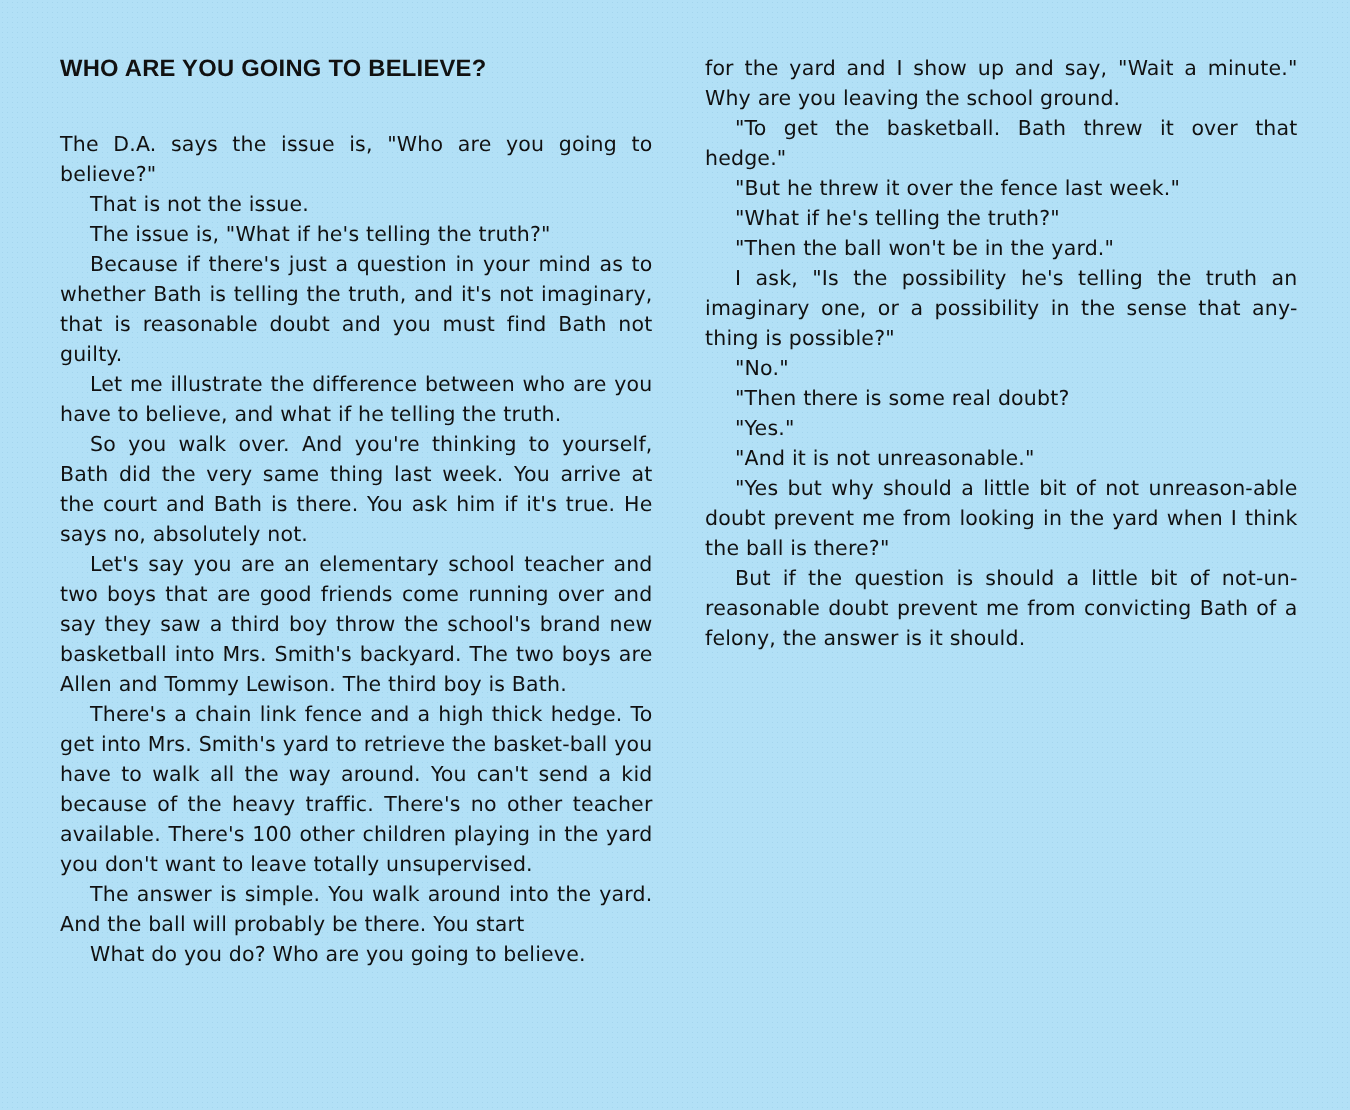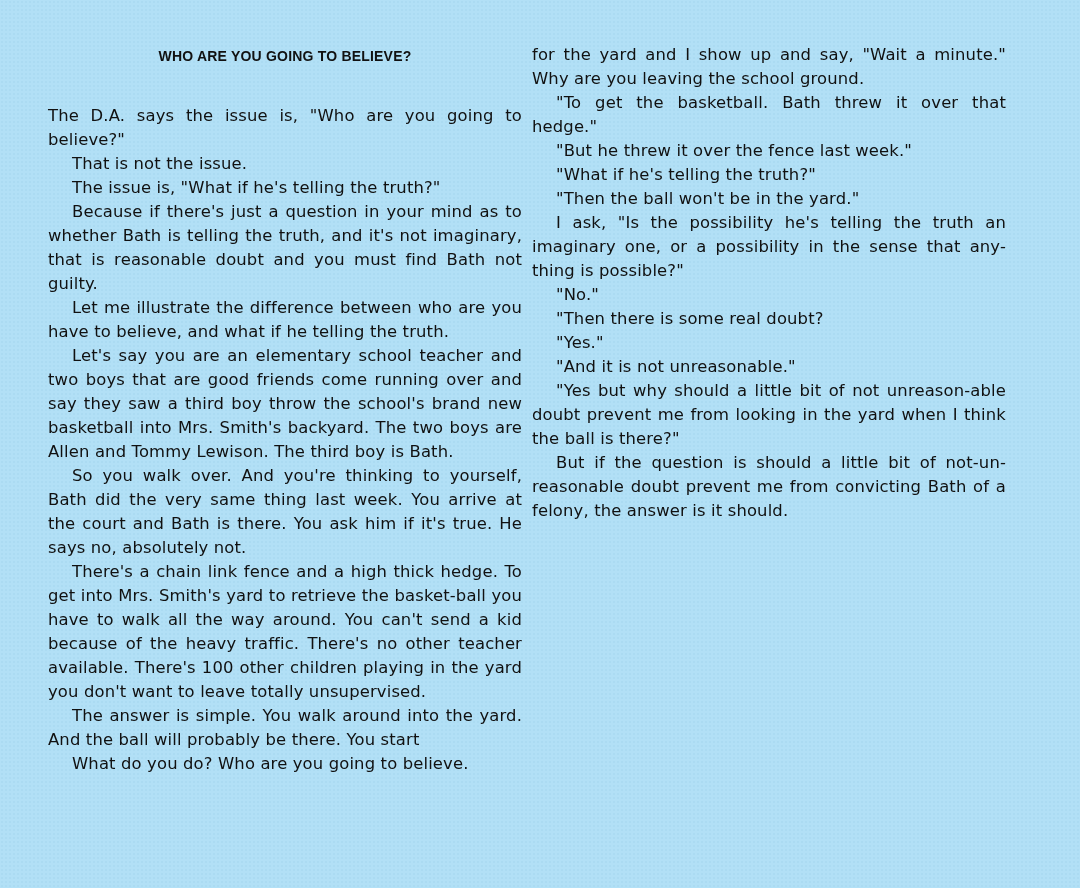--- a/index.html
+++ b/index.html
@@ -7,25 +7,25 @@
       width: 1080px; height: 888px; overflow: hidden;
       background-color: #b2e0f6;
       background-image: radial-gradient(rgba(120,180,215,0.25) 0.6px, transparent 0.8px);
       background-size: 4px 4px;
       font-family: "DejaVu Sans", sans-serif;
       color: #111;
     }
     .page { position: relative; width: 1080px; height: 888px; }
     .col { position: absolute; top: 0; width: 474px; }
     .col-left { left: 48px; }
-    .col-right { left: 532px; top: 43px; }
+    .col-right { left: 564px; top: 43px; }
     .title {
       font-family: "Liberation Sans", sans-serif;
-      font-weight: bold; font-size: 14px;
-      text-align: center; margin: 44px 0 0 0; height: 24px; line-height: 24px;
+      font-weight: bold; font-size: 19px;
+      margin: 44px 0 0 0; height: 24px; line-height: 24px;
       letter-spacing: 0.2px;
     }
     .body-text { margin-top: 36px; }
     .col-right .body-text { margin-top: 0; }
     p {
       margin: 0; font-size: 16.4px; line-height: 24px;
       text-align: justify; letter-spacing: 0.15px;
     }
     p.indent { text-indent: 24px; }
     p.noindent { text-indent: 0; }
@@ -35,22 +35,22 @@
 
 <div class="page">
   <div class="col col-left">
     <h1 class="title">WHO ARE YOU GOING TO BELIEVE?</h1>
     <div class="body-text">
       <p class="noindent">The D.A. says the issue is, "Who are you going to believe?"</p>
       <p class="indent">That is not the issue.</p>
       <p class="indent">The issue is, "What if he's telling the truth?"</p>
       <p class="indent">Because if there's just a question in your mind as to whether Bath is telling the truth, and it's not imaginary, that is reasonable doubt and you must find Bath not guilty.</p>
       <p class="indent">Let me illustrate the difference between who are you have to believe, and what if he telling the truth.</p>
+      <p class="indent">So you walk over. And you're thinking to yourself, Bath did the very same thing last week. You arrive at the court and Bath is there. You ask him if it's true. He says no, absolutely not.</p>
       <p class="indent">Let's say you are an elementary school teacher and two boys that are good friends come running over and say they saw a third boy throw the school's brand new basketball into Mrs. Smith's backyard. The two boys are Allen and Tommy Lewison. The third boy is Bath.</p>
-      <p class="indent">So you walk over. And you're thinking to yourself, Bath did the very same thing last week. You arrive at the court and Bath is there. You ask him if it's true. He says no, absolutely not.</p>
       <p class="indent">There's a chain link fence and a high thick hedge. To get into Mrs. Smith's yard to retrieve the basket-ball you have to walk all the way around. You can't send a kid because of the heavy traffic. There's no other teacher available. There's 100 other children playing in the yard you don't want to leave totally unsupervised.</p>
       <p class="indent">The answer is simple. You walk around into the yard. And the ball will probably be there. You start</p>
       <p class="indent">What do you do? Who are you going to believe.</p>
     </div>
   </div>
 
   <div class="col col-right">
     <div class="body-text">
       <p class="noindent">for the yard and I show up and say, "Wait a minute." Why are you leaving the school ground.</p>
       <p class="indent">"To get the basketball. Bath threw it over that hedge."</p>

